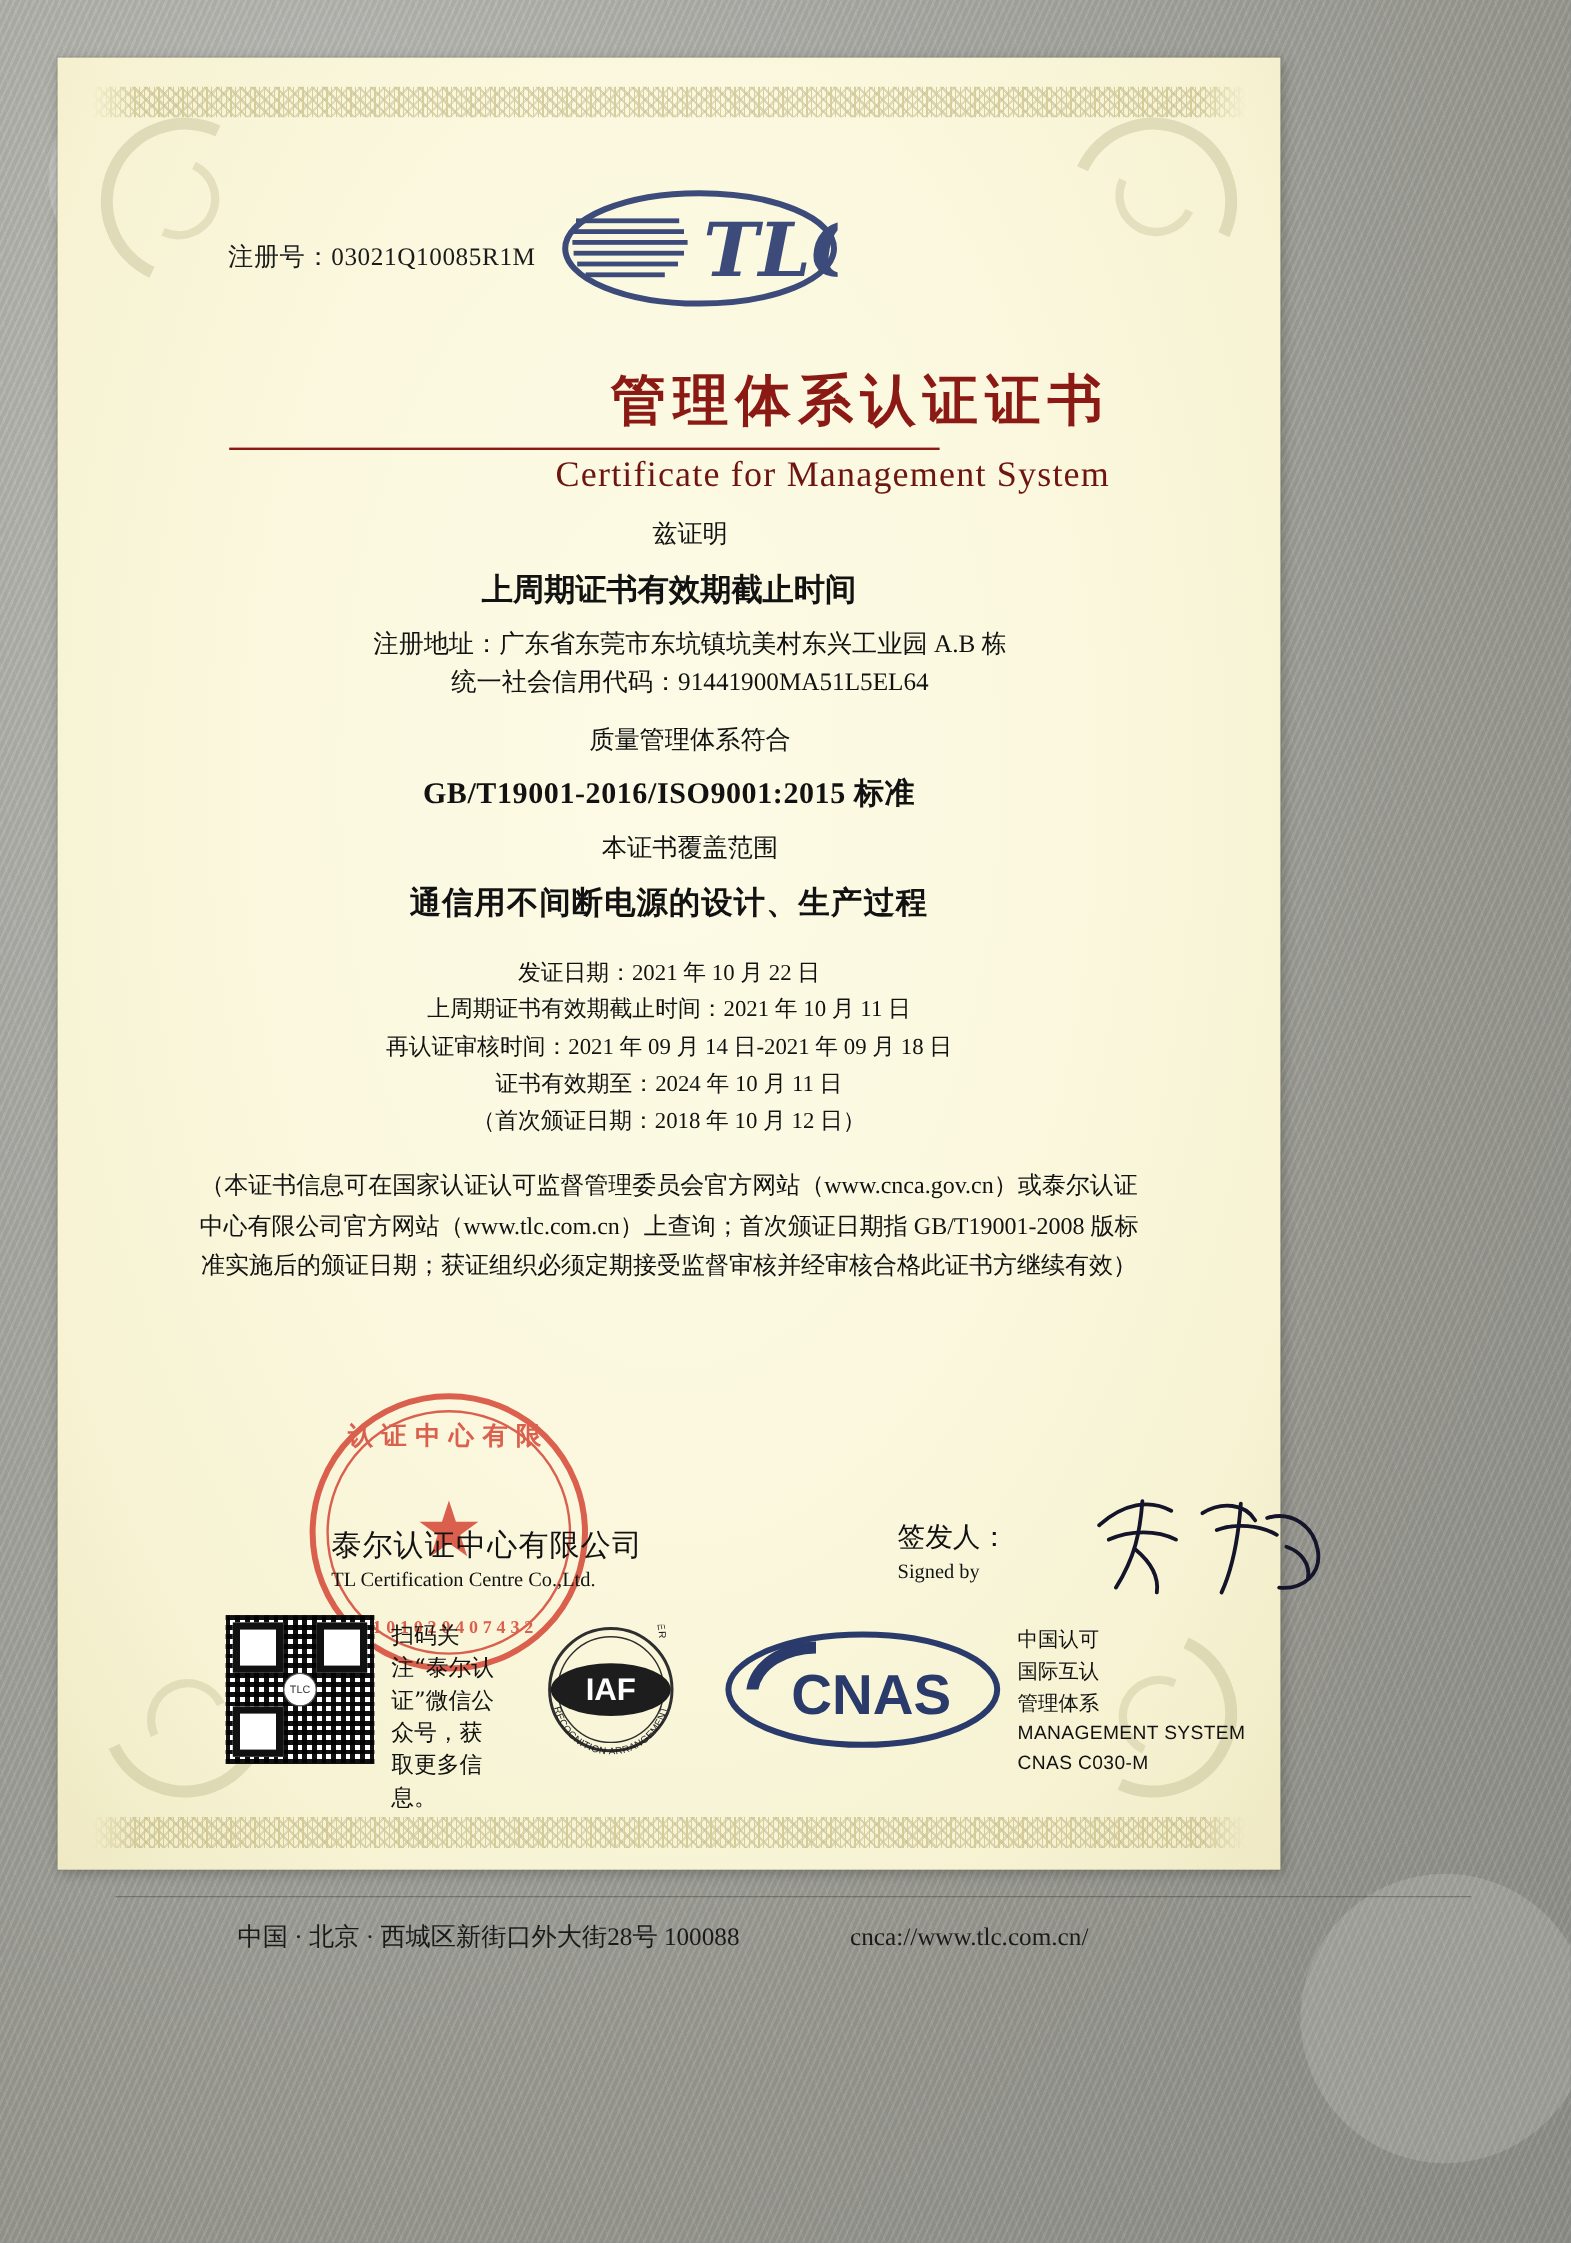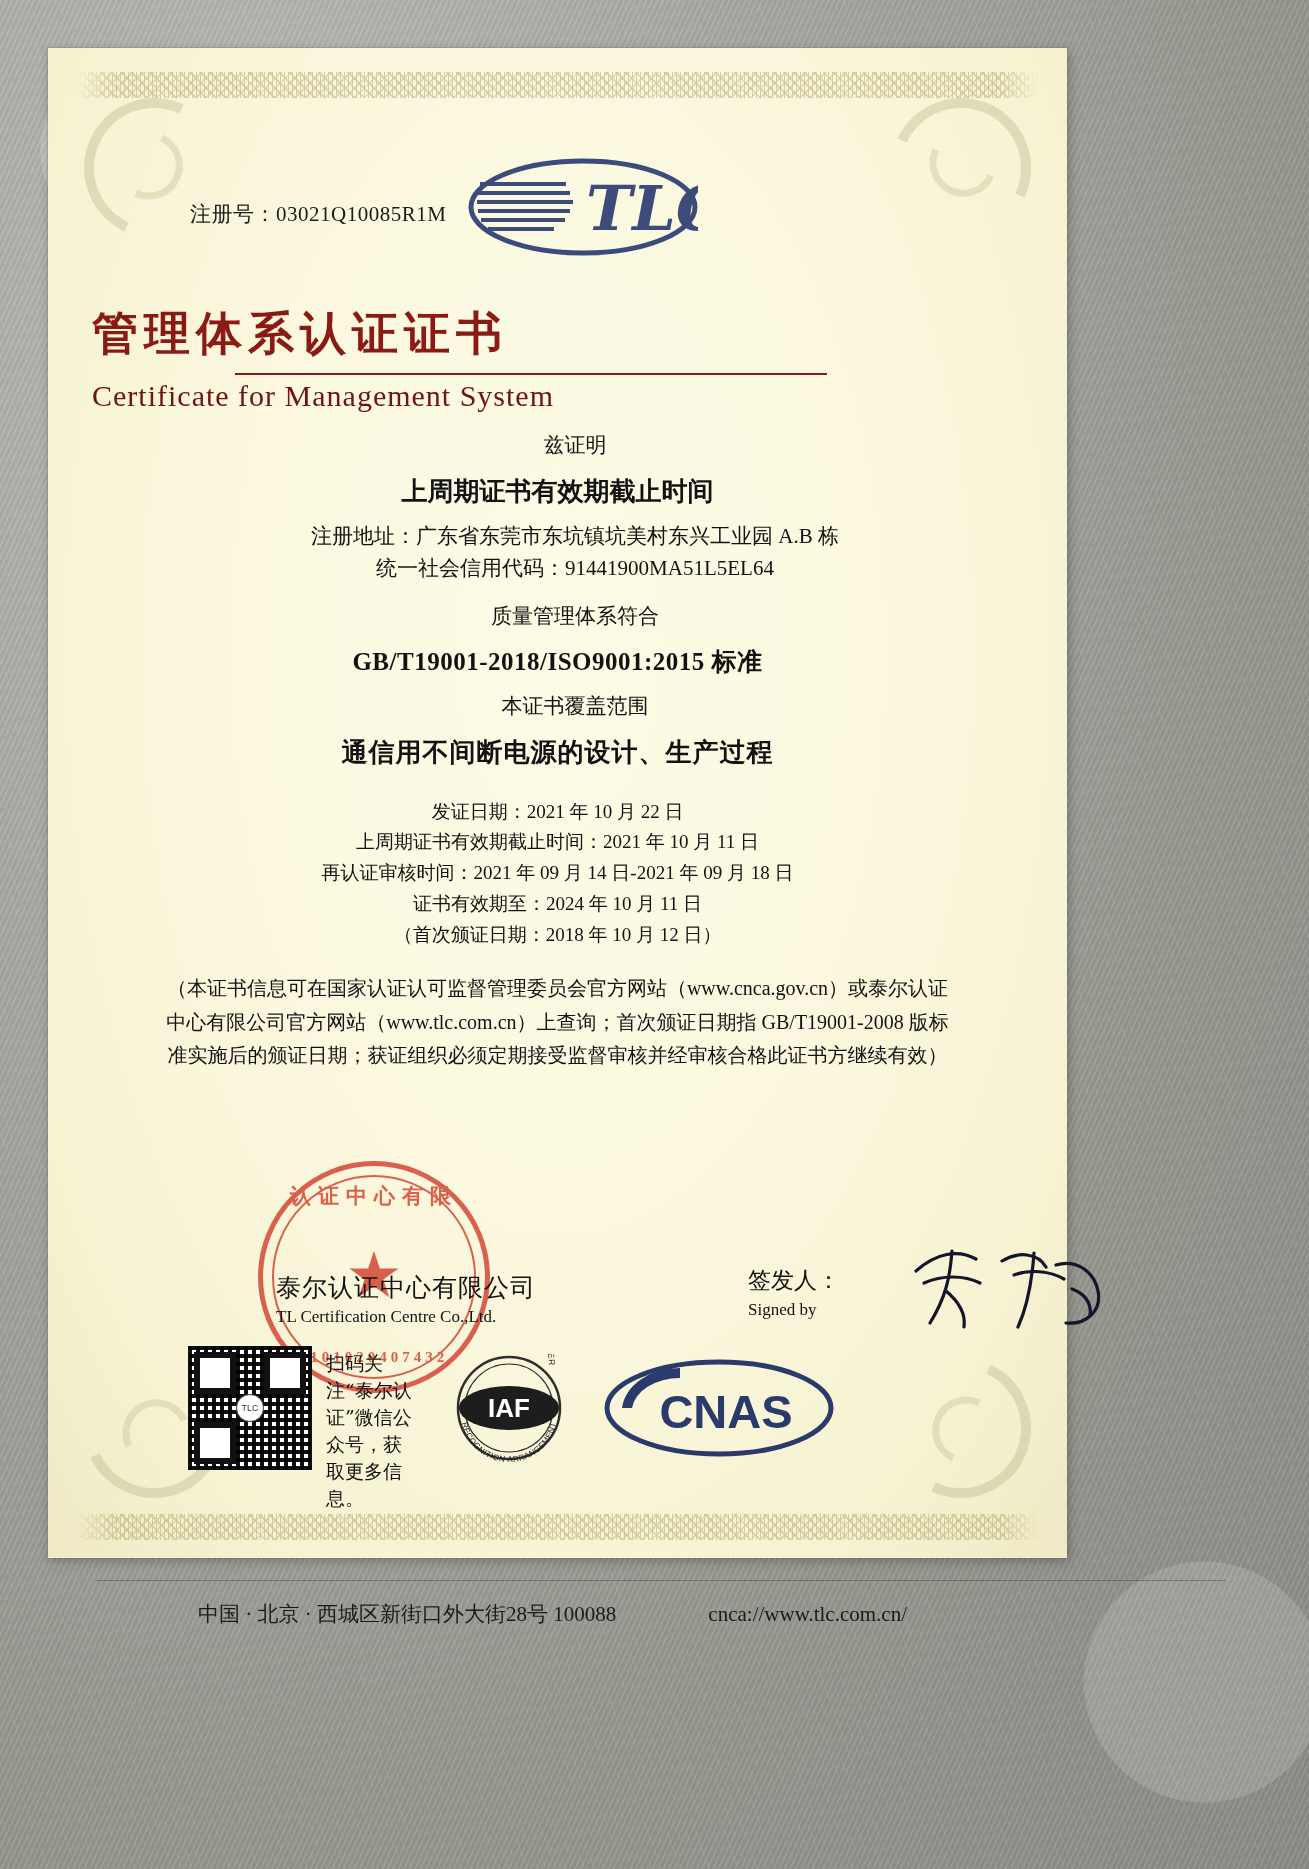--- a/index.html
+++ b/index.html
@@ -105,22 +105,21 @@
     width: 230px;
     height: 110px;
   }
 
   
   #title-block {
     position: absolute;
     left: 0;
     top: 255px;
     width: 877px;
-    text-align: left;
-    padding-left: 44px;
+    text-align: right;
   }
   #title-cn {
     font-size: 46px;
     letter-spacing: 6px;
     color: #8c1a14;
     font-weight: bold;
     font-family: "DejaVu Serif", serif;
   }
   #title-rule {
     width: 592px;
@@ -395,21 +394,21 @@
     <div id="body-block">
       <div class="mid ln">兹证明</div>
       <div class="spacer-s"></div>
       <div class="bold25 ln">上周期证书有效期截止时间</div>
       <div class="spacer-s"></div>
       <div class="mid ln">注册地址：广东省东莞市东坑镇坑美村东兴工业园 A.B 栋</div>
       <div class="mid ln">统一社会信用代码：91441900MA51L5EL64</div>
       <div class="spacer-m"></div>
       <div class="mid ln">质量管理体系符合</div>
       <div class="spacer-s"></div>
-      <div class="std ln">GB/T19001-2018/ISO9001:2015 标准</div>
+      <div class="std ln">GB/T19001-2016/ISO9001:2015 标准</div>
       <div class="spacer-s"></div>
       <div class="mid ln">本证书覆盖范围</div>
       <div class="spacer-s"></div>
       <div class="scope ln">通信用不间断电源的设计、生产过程</div>
       <div class="spacer-s"></div>
 
       <div id="dates">
         <div>发证日期：2021 年 10 月 22 日</div>
         <div>上周期证书有效期截止时间：2021 年 10 月 11 日</div>
         <div>再认证审核时间：2021 年 09 月 14 日-2021 年 09 月 18 日</div>
@@ -483,20 +482,27 @@
       </div>
 
       <div id="cnas">
         <svg viewBox="0 0 230 104" width="230" height="104" aria-hidden="true">
           <ellipse cx="115" cy="52" rx="112" ry="46" fill="none" stroke="#2a3b6b" stroke-width="5"></ellipse>
           <path d="M18 52 a 58 44 0 0 1 58 -40 l 0 10 a 48 34 0 0 0 -48 30 z" fill="#2a3b6b"></path>
           <text x="122" y="72" text-anchor="middle" font-family="Liberation Sans, sans-serif" font-size="47" font-weight="bold" fill="#2a3b6b">CNAS</text>
         </svg>
       </div>
 
+      <div id="cnas-text">
+        <div>中国认可</div>
+        <div>国际互认</div>
+        <div>管理体系</div>
+        <div class="en">MANAGEMENT SYSTEM</div>
+        <div class="en">CNAS C030-M</div>
+      </div>
     </div>
 
   </div>
 
   <div id="footer-rule"></div>
   <div id="footer">
     <div class="left">中国 · 北京 · 西城区新街口外大街28号     100088</div>
     <div class="right">cnca://www.tlc.com.cn/</div>
   </div>
 

